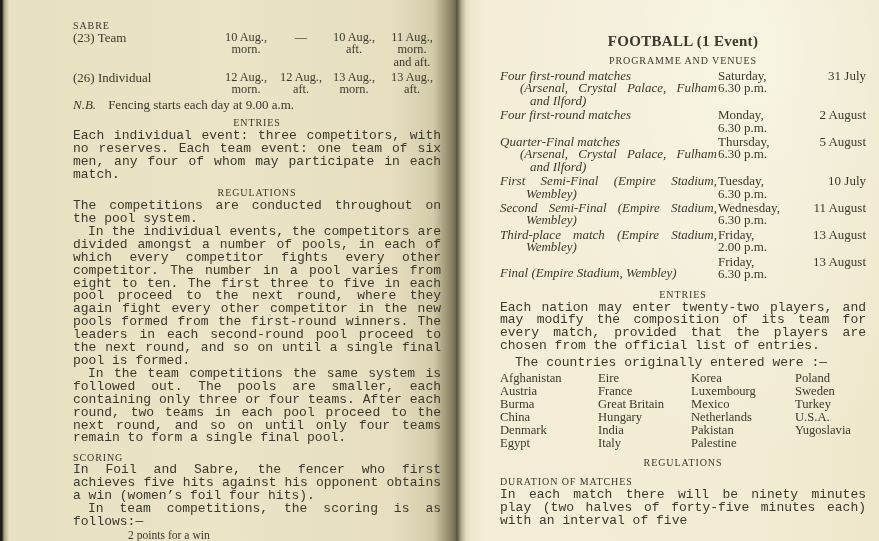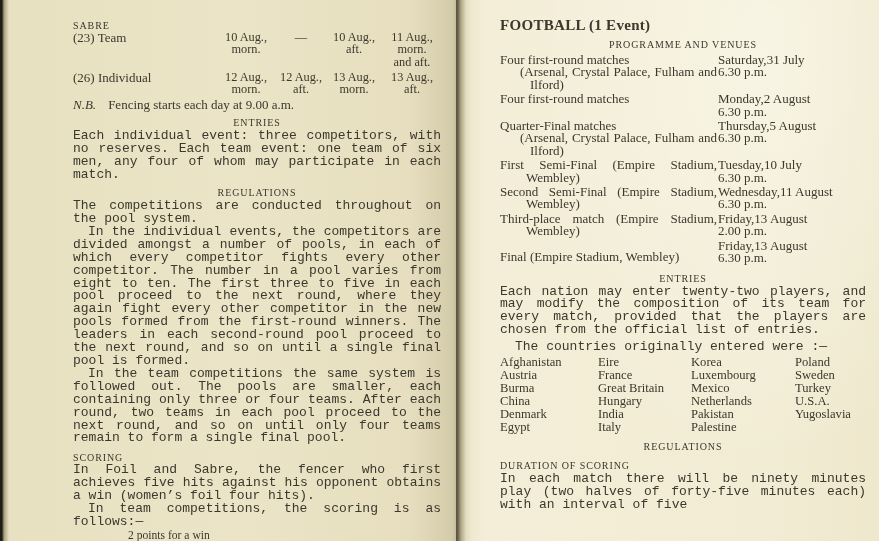--- a/index.html
+++ b/index.html
@@ -2,21 +2,21 @@
 <html><head>
 <meta charset="utf-8">
 <style>
   html,body { margin:0; padding:0; background:#d8d0b2; }
   .book {
     position:relative; width:879px; height:541px; overflow:hidden;
     font-family:"Liberation Serif","DejaVu Serif",serif;
     color:#3b382d;
   }
   
-  .page { position:absolute; top:0; height:541px;padding-left:20px; }
+  .page { position:absolute; top:0; height:541px; }
   .page-left {
     left:0; width:456px;
     background:linear-gradient(90deg,#1f1d16 0,#1f1d16 2px,#a99f7e 4px,#e7e0c1 9px,#ebe4c6 50%,#e6debf 86%,#d4cba9 95%,#8a8263 99%,#6e684f 100%);
   }
   .page-right {
     left:456px; width:423px;
     background:linear-gradient(90deg,#55503b 0,#6a6450 2px,#b0a787 5px,#e3dcbd 10px,#f0e9d0 16px,#f4eed8 30px,#f2ecd4 70%,#eee7cb 100%);
   }
   .page-right::before {
     content:""; position:absolute; inset:0; pointer-events:none;
@@ -42,29 +42,29 @@
   .row-gap { margin-top:3px; }
   .nb-line { font-size:13px; line-height:13px; margin-top:3px; }
   .nb-label { font-style:italic; margin-right:12px; }
 
   .head-entries-l { margin:6px 0 2px; }
   .head-reg-l { margin:5px 0 2px; }
   .head-scoring { margin:7px 0 1px; }
   .points-list { font-size:11.6px; line-height:12px; margin:1px 0 1px 55px; }
 
   
-  .rp-title { text-align:left; font-weight:bold; font-size:15px; line-height:16px; margin:0 0 6px; letter-spacing:0.3px; }
+  .rp-title { text-align:center; font-weight:bold; font-size:15px; line-height:16px; margin:16px 0 6px; letter-spacing:0.3px; }
   .rp-prog-head { margin:0 0 4px; }
   .prog-item { display:flex; justify-content:space-between; margin-bottom:2px; }
-  .prog-desc { width:217px; font-size:13px; line-height:12.4px; text-align:justify; }
+  .prog-desc { width:217px; font-size:13px; line-height:12.4px; text-align:justify;font-style:italic; }
   .prog-desc-main { padding-left:26px; text-indent:-26px; }
   .prog-venue { padding-left:30px; text-indent:-10px; }
   .prog-venue:empty { display:none; }
   .prog-when { width:148px; font-size:13px; line-height:12.4px; flex:none; }
-  .prog-dayline { display:flex; justify-content:flex-start; }
+  .prog-dayline { display:flex; justify-content:space-between; }
   .prog-time { text-align:left; }
   .prog-item.final .prog-desc { padding-top:11px; }
 
   .head-entries-r { margin:8px 0 2px; }
   .countries-intro { margin-top:4px; }
   .countries { display:flex; margin-top:2px; }
   .c-col { font-size:12.6px; line-height:13px; }
   .c-col-1 { width:98px; }
   .c-col-2 { width:93px; }
   .c-col-3 { width:104px; }
@@ -263,19 +263,19 @@
 Palestine</div>
         <div class="c-col c-col-4 pre">Poland
 Sweden
 Turkey
 U.S.A.
 Yugoslavia</div>
       </div>
 
       <div class="small-head center head-reg-r">REGULATIONS</div>
 
-      <div class="small-head head-duration">DURATION OF SCORING</div>
+      <div class="small-head head-duration">DURATION OF MATCHES</div>
       <p class="body-p">In each match there will be ninety minutes play (two halves of forty-five minutes each) with an interval of five</p>
 
     </div>
   </div>
 
 </div>
 
 </body></html>

